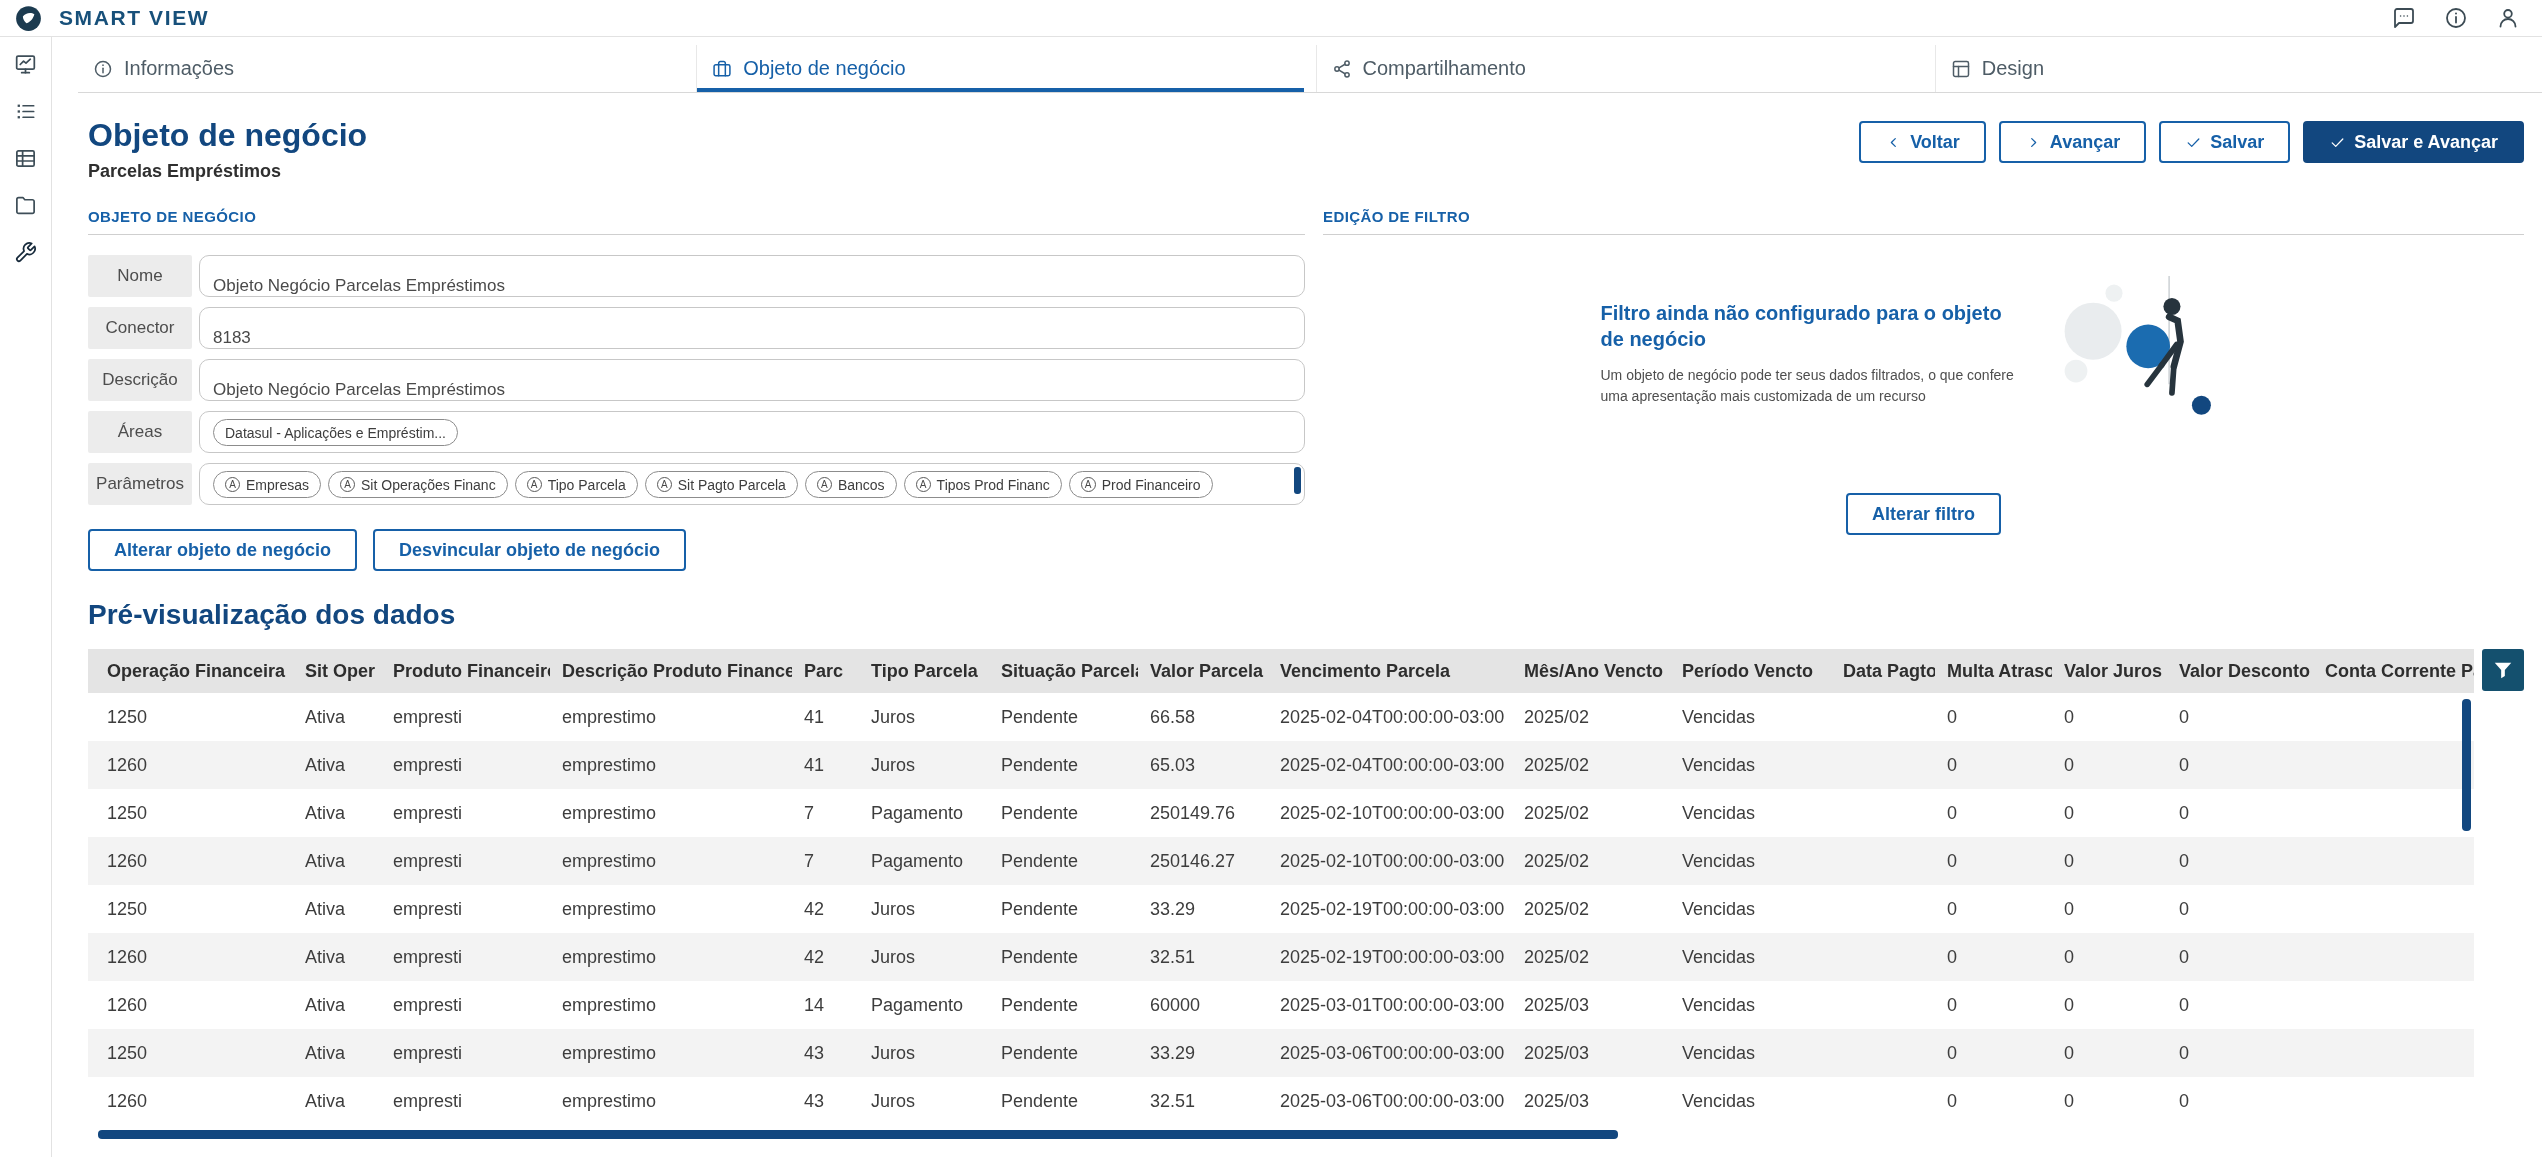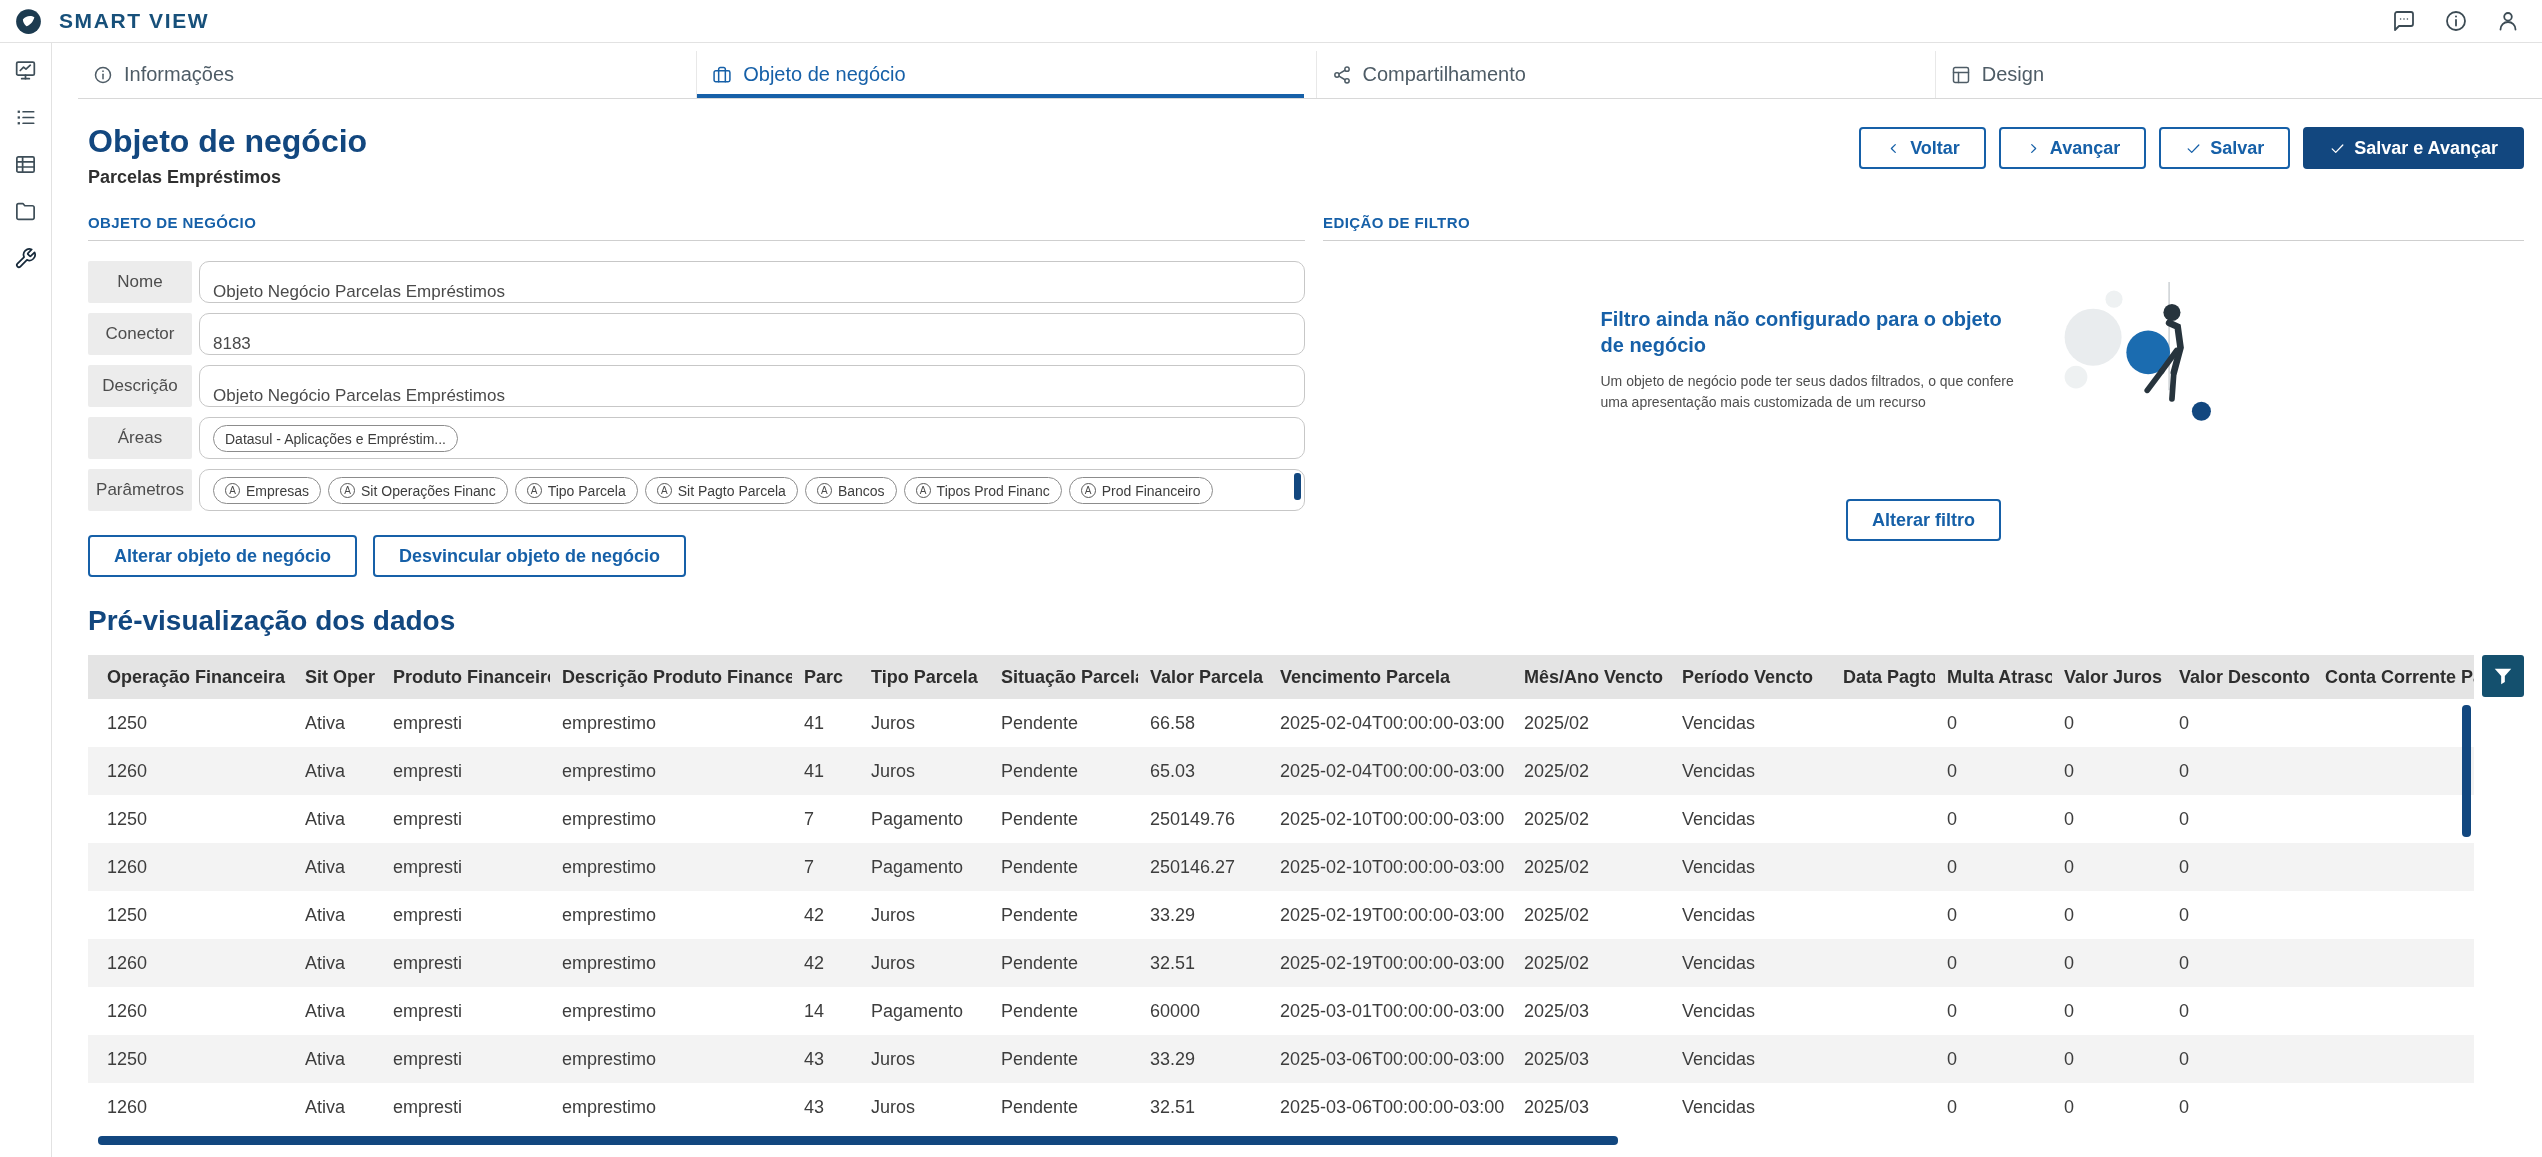--- a/index.html
+++ b/index.html
@@ -10,21 +10,21 @@
   }
   *{margin:0;padding:0;box-sizing:border-box;}
   body{
     width:2542px;height:1157px;overflow:hidden;background:#fff;color:var(--ink);
     font-family:"Liberation Sans","DejaVu Sans",sans-serif;
   }
   .icon svg{display:block;width:100%;height:100%;}
   .app{display:flex;flex-direction:column;width:2542px;height:1157px;}
 
   
-  .topbar{height:43px;flex:none;display:flex;align-items:center;padding:0 22px 0 15px;border-bottom:1px solid var(--line);text-align:right;}
+  .topbar{height:37px;flex:none;display:flex;align-items:center;padding:0 22px 0 15px;border-bottom:1px solid var(--line);text-align:right;}
   .logo{width:27px;height:27px;flex:none;}
   .app-title{margin-left:17px;font-size:21px;font-weight:bold;letter-spacing:1.6px;color:#17507a;}
   .topbar-spacer{flex:1;}
   .topbar-actions{display:flex;align-items:center;gap:28px;}
   .tb-icon{width:24px;height:24px;color:#3c4b54;cursor:pointer;}
 
   
   .shell{flex:1;display:flex;min-height:0;}
   .sidebar{width:52px;flex:none;border-right:1px solid var(--line);padding-top:12px;display:flex;flex-direction:column;align-items:center;gap:17px;}
   .side-item{background:none;border:none;width:36px;height:30px;display:flex;align-items:center;justify-content:center;cursor:pointer;color:#3e4e58;}

